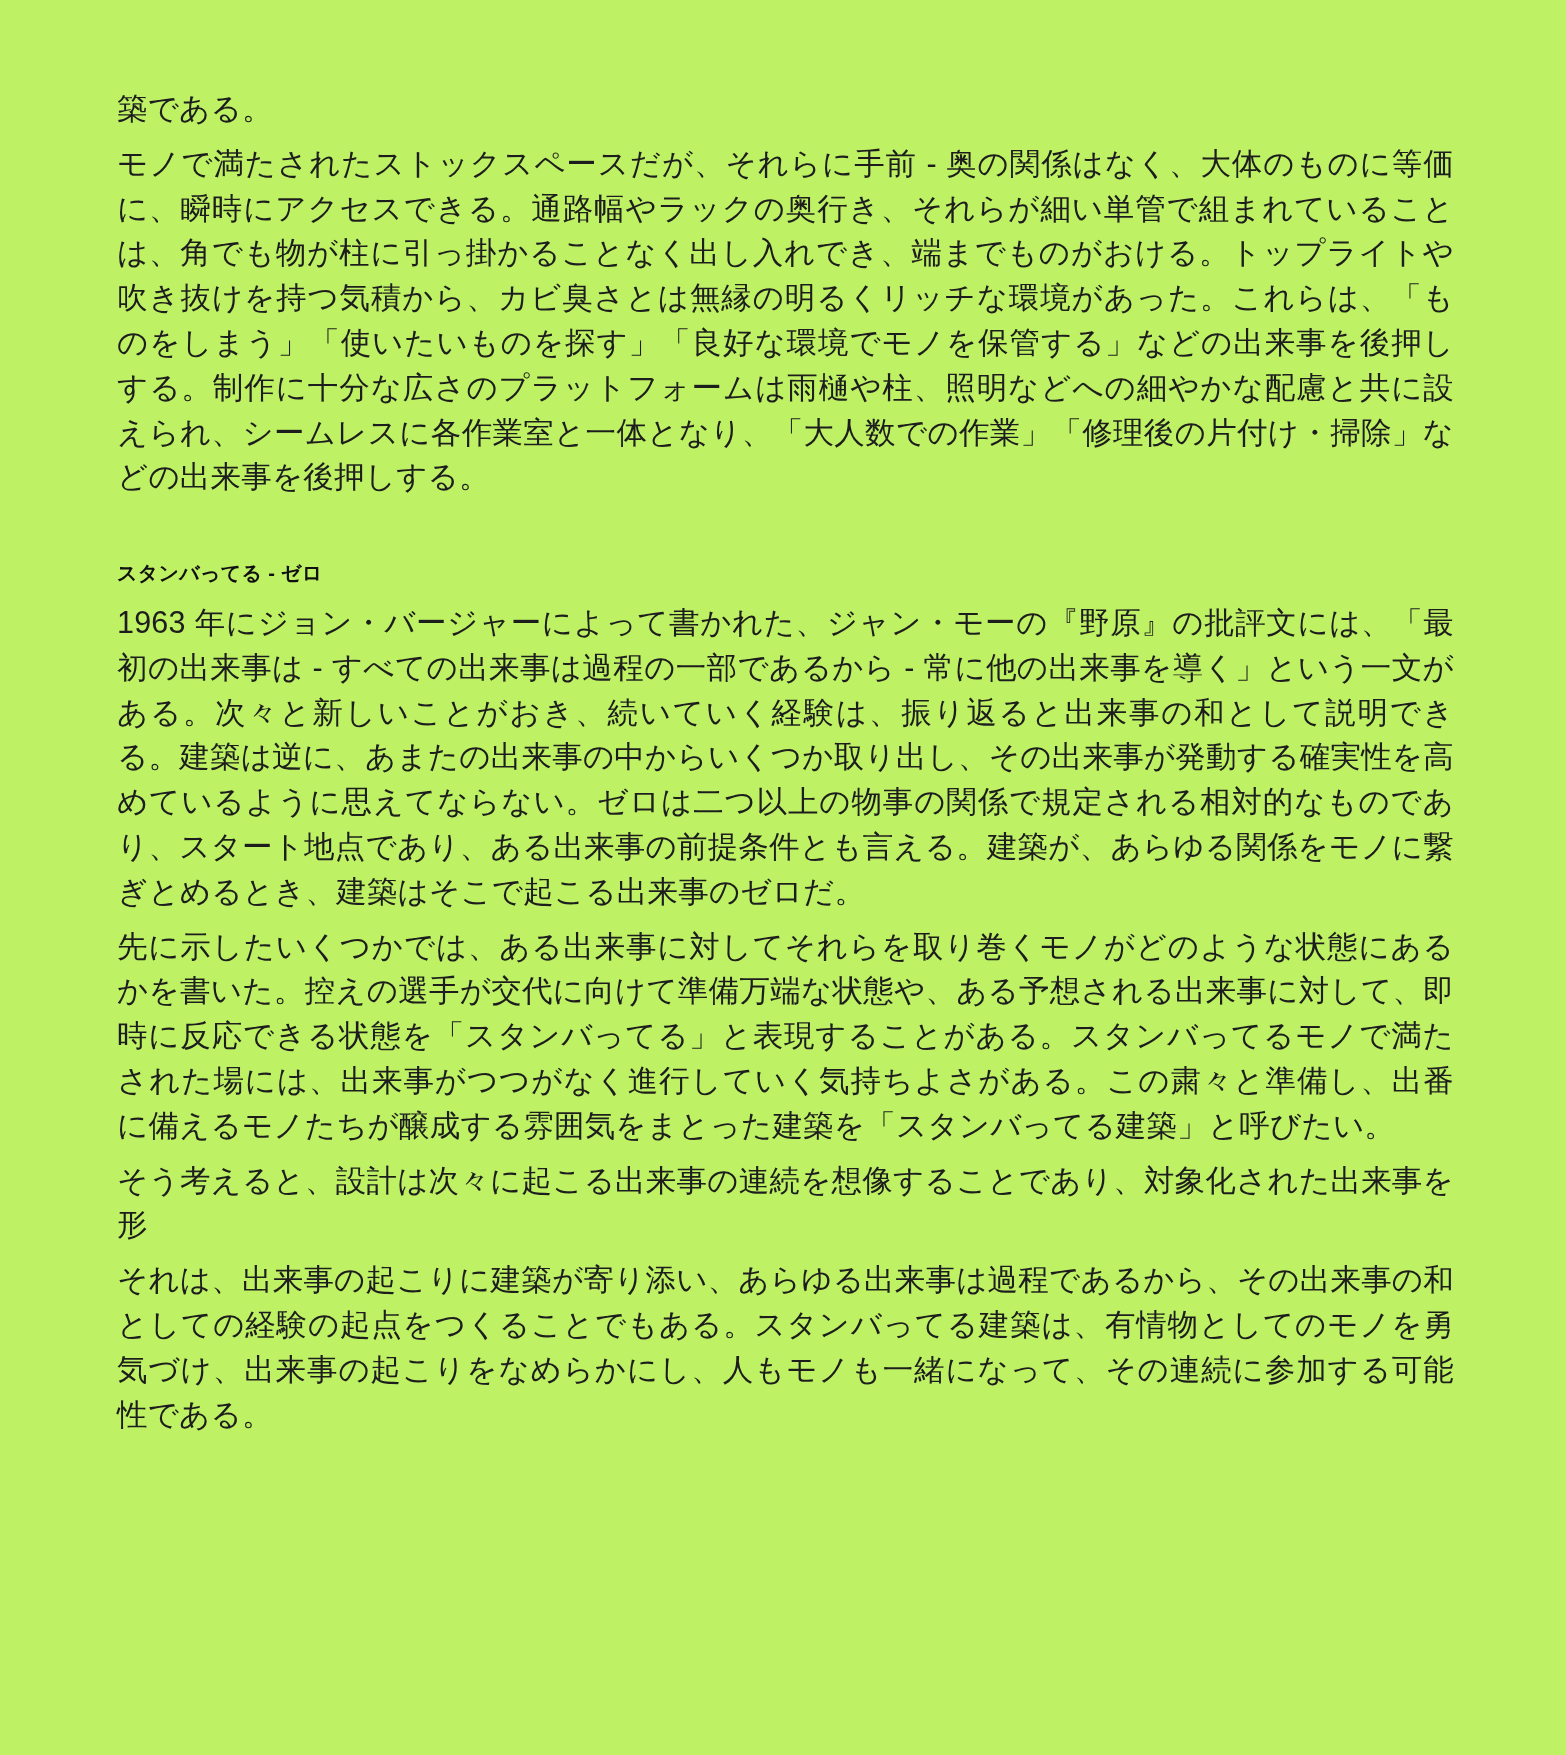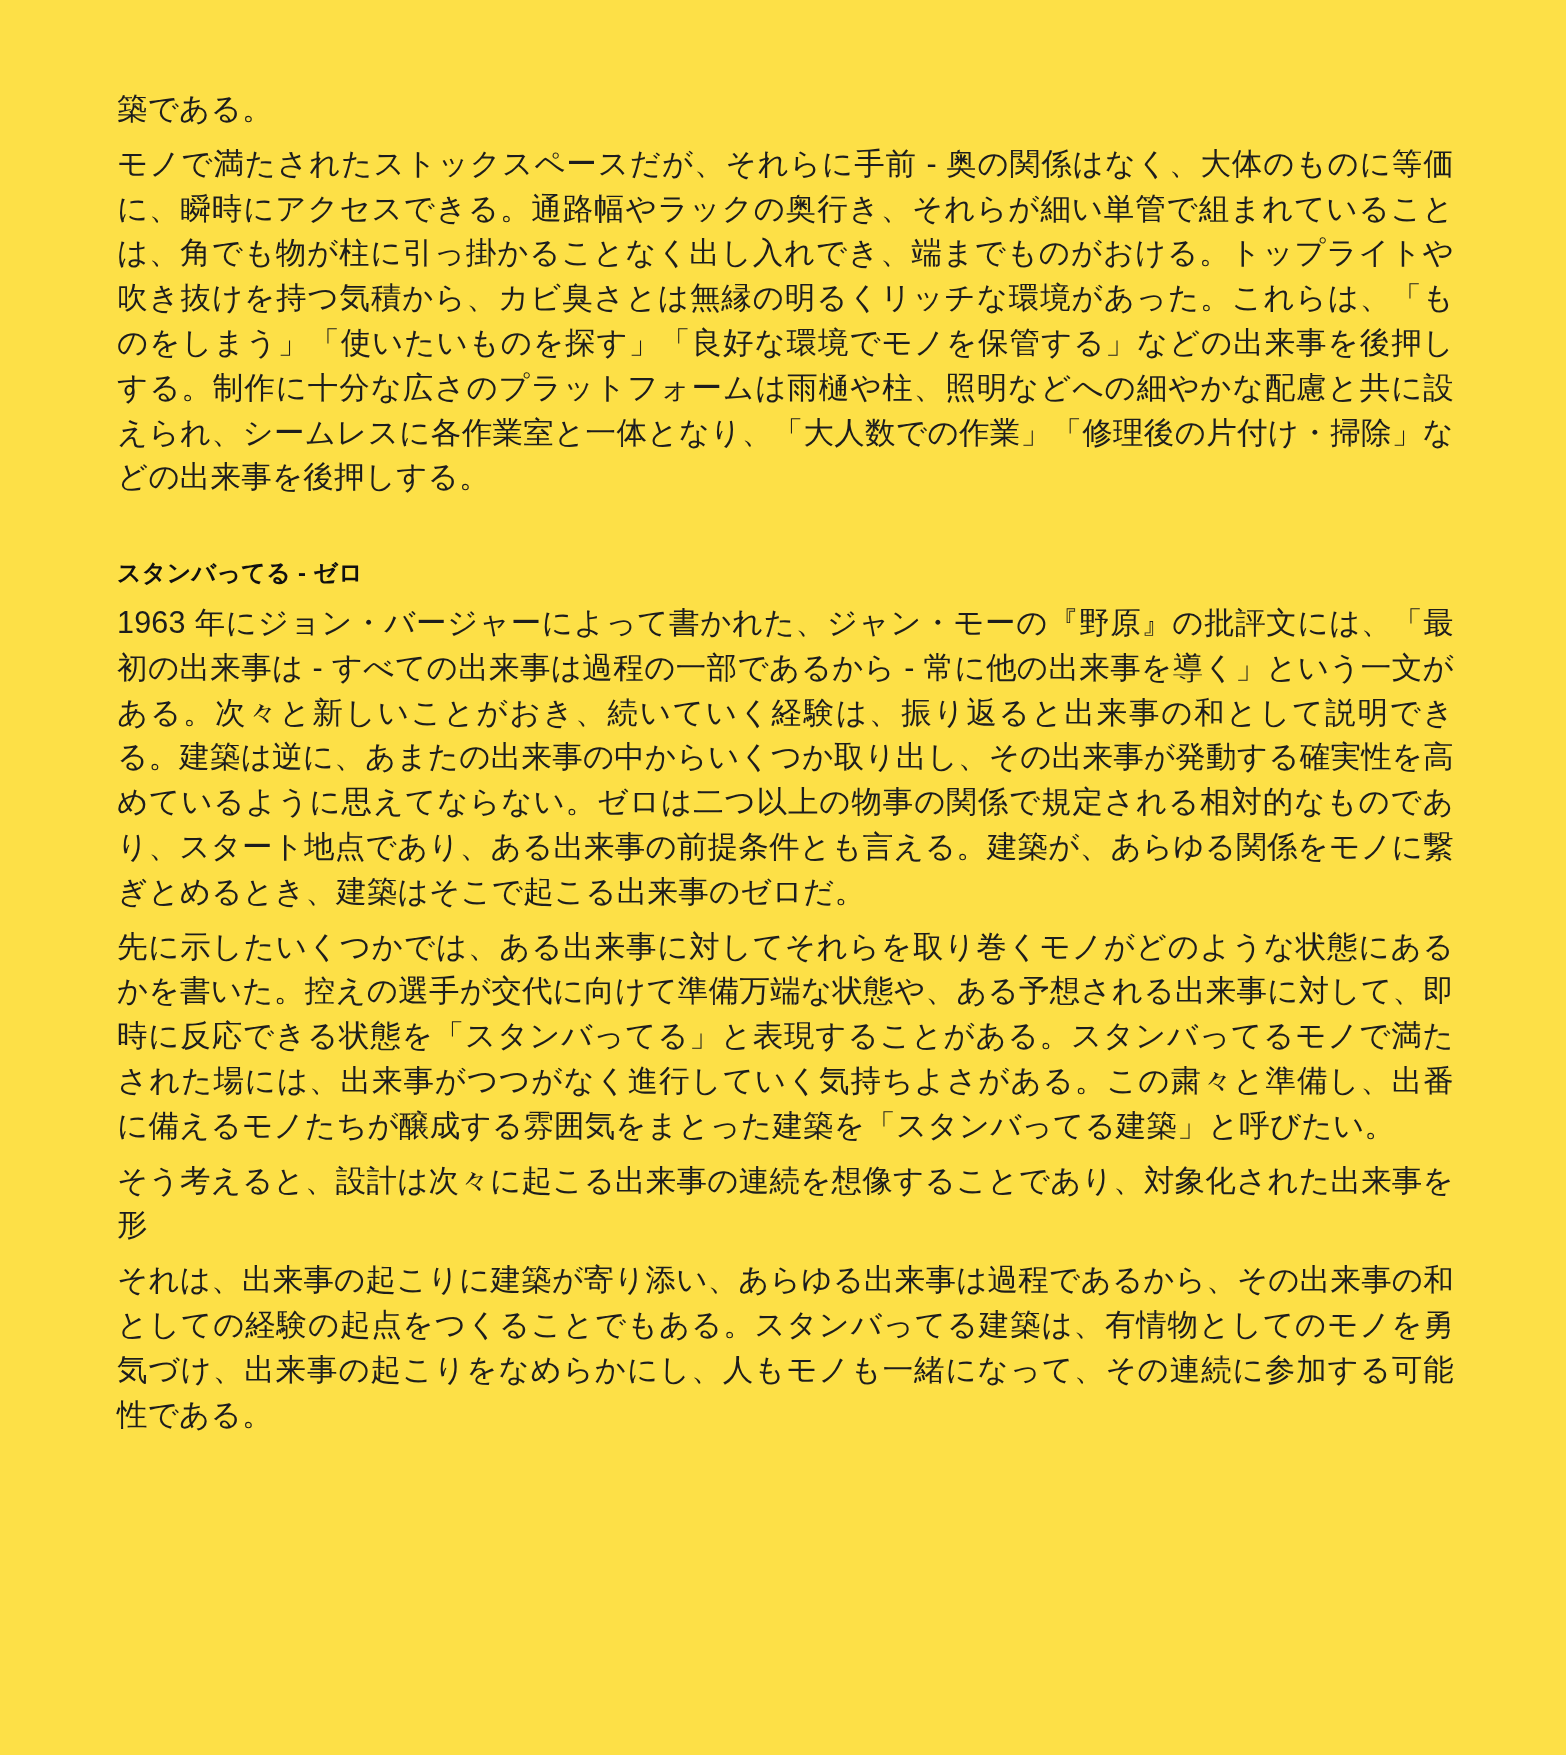--- a/index.html
+++ b/index.html
@@ -13,21 +13,21 @@
     height: 1755px;
     overflow: hidden;
     font-family: "Liberation Sans", "DejaVu Sans", sans-serif;
     color: #1c1c1c;
     -webkit-font-smoothing: antialiased;
   }
   .page {
     box-sizing: border-box;
     width: 1566px;
     height: 1755px;
-    background: #fde047;
+    background: #bef264;
     padding: 86px 112px 0 117px;
     position: relative;
   }
   .body-text {
     font-size: 30.5px;
     line-height: 44.8px;
     letter-spacing: 0.2px;
     color: #1d1d1d;
     text-align: justify;
     text-justify: inter-character;
@@ -35,21 +35,21 @@
   }
   .para {
     margin: 0;
     text-indent: 0;
   }
   
   .para + .para {
     margin-top: 10px;
   }
   .section-heading {
-    font-size: 24px;
+    font-size: 20px;
     line-height: 44.8px;
     font-weight: bold;
     color: #101010;
     margin: 0;
     letter-spacing: 0.3px;
   }
   .spacer-before-heading {
     height: 52px;
   }
   .spacer-after-heading {

